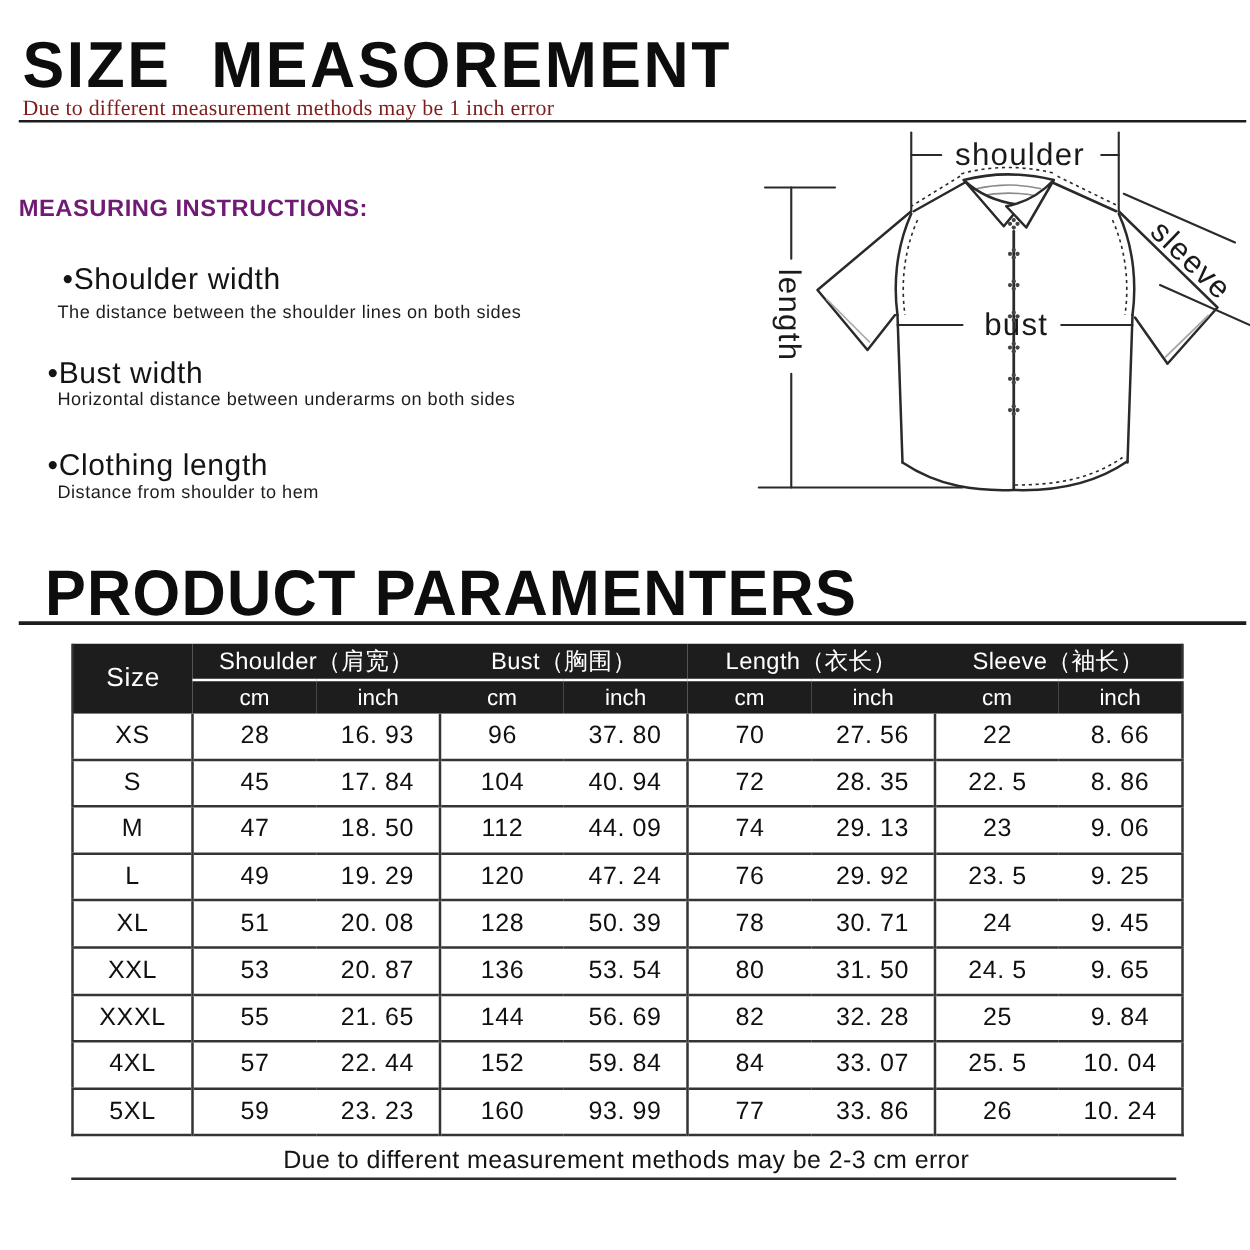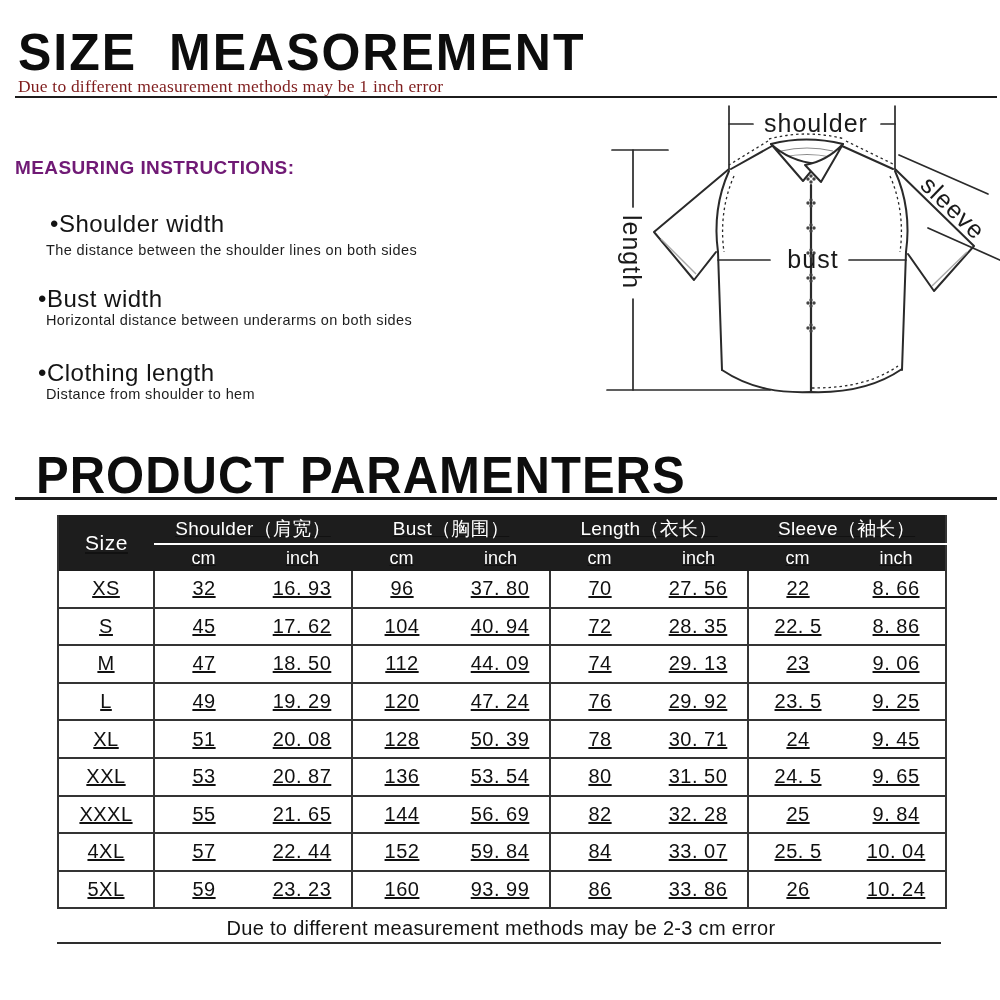--- a/index.html
+++ b/index.html
@@ -36,21 +36,21 @@
   .diagram{left:588px;top:98px;width:414px;height:312px;}
 
   
   .section-title{
     left:36px;top:450px;font-size:49px;font-weight:700;letter-spacing:1px;
     color:#0d0d0d;line-height:1;white-space:nowrap;transform:scaleY(1.05);transform-origin:left top;
   }
   .rule-mid{left:15px;top:497px;width:982px;height:3px;}
 
   
-  .table-wrap{left:57px;top:515px;width:888px;text-decoration:underline;}
+  .table-wrap{left:57px;top:515px;width:888px;}
   table.size-table{
     border-collapse:collapse;table-layout:fixed;width:888px;
     border-left:2px solid #343434;border-right:2px solid #343434;border-bottom:2px solid #343434;
   }
   .size-table thead th{
     background:#1d1d1d;color:#fff;font-weight:400;padding:0;
   }
   .size-table th.size-h{font-size:21px;letter-spacing:0.5px;}
   .size-table th.group{font-size:19px;height:28px;border-bottom:2.5px solid #fff;letter-spacing:0.3px;}
   .size-table th.unit{font-size:18px;height:26px;}
@@ -205,33 +205,33 @@
         <th class="unit">inch</th>
         <th class="unit">cm</th>
         <th class="unit">inch</th>
         <th class="unit">cm</th>
         <th class="unit">inch</th>
       </tr>
     </thead>
     <tbody>
         <tr>
           <td class="sec-r">XS</td>
-          <td>32</td>
+          <td>28</td>
           <td class="sec-r">16. 93</td>
           <td>96</td>
           <td class="sec-r">37. 80</td>
           <td>70</td>
           <td class="sec-r">27. 56</td>
           <td>22</td>
           <td>8. 66</td>
         </tr>
         <tr>
           <td class="sec-r">S</td>
           <td>45</td>
-          <td class="sec-r">17. 62</td>
+          <td class="sec-r">17. 84</td>
           <td>104</td>
           <td class="sec-r">40. 94</td>
           <td>72</td>
           <td class="sec-r">28. 35</td>
           <td>22. 5</td>
           <td>8. 86</td>
         </tr>
         <tr>
           <td class="sec-r">M</td>
           <td>47</td>
@@ -297,21 +297,21 @@
           <td class="sec-r">33. 07</td>
           <td>25. 5</td>
           <td>10. 04</td>
         </tr>
         <tr>
           <td class="sec-r">5XL</td>
           <td>59</td>
           <td class="sec-r">23. 23</td>
           <td>160</td>
           <td class="sec-r">93. 99</td>
-          <td>86</td>
+          <td>77</td>
           <td class="sec-r">33. 86</td>
           <td>26</td>
           <td>10. 24</td>
         </tr>
       </tbody>
   </table>
 </div>
 
 <div class="abs footnote">Due to different measurement methods may be 2-3 cm error</div>
 <div class="abs rule-bottom"></div>

